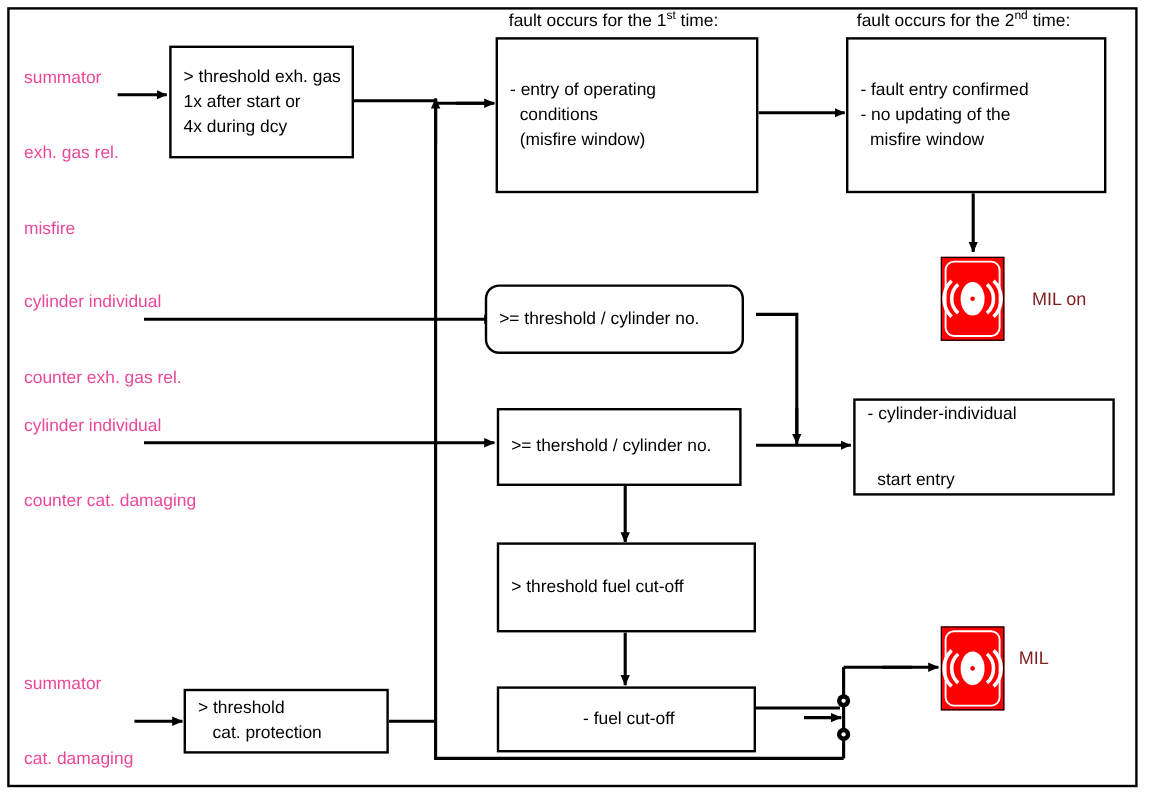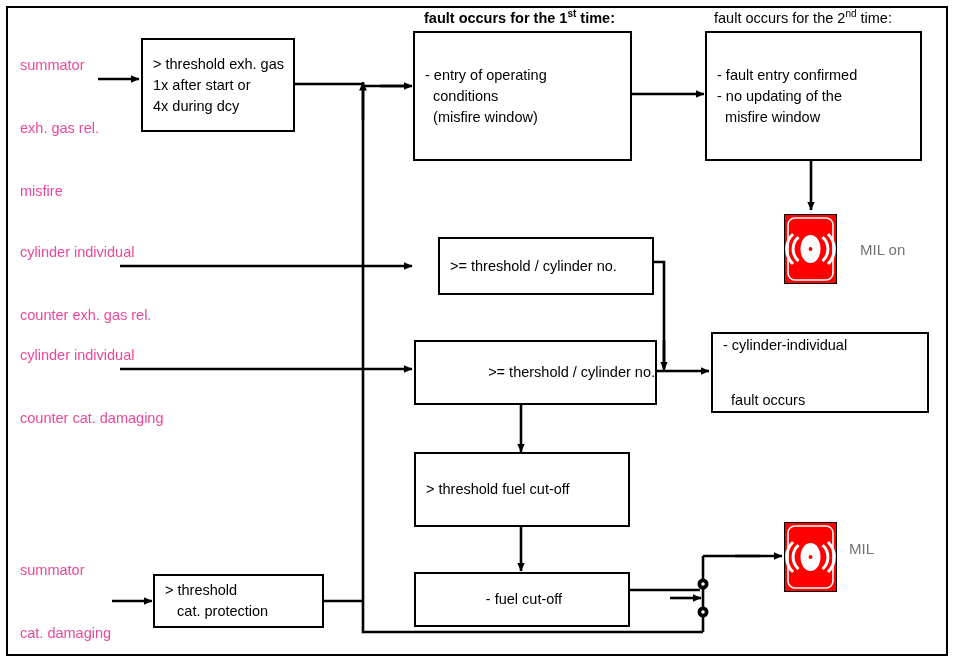--- a/index.html
+++ b/index.html
@@ -68,21 +68,21 @@
     width: 53px;
     height: 70px;
     background: #ff0000;
     border: 1px solid #000000;
     box-sizing: border-box;
   }
   .mil svg { display: block; }
   .mil-label {
     position: absolute;
     font-size: 15px;
-    color: #737373;
+    color: #7f1d1d;
     white-space: nowrap;
   }
 </style>
 </head>
 <body>
 
 <div id="page">
 
   <div id="outer-frame"></div>
 
@@ -137,21 +137,21 @@
 
     <g stroke="#000000" stroke-width="2.6" fill="none">
       <line x1="670" y1="598" x2="701" y2="598" marker-end="url(#arrow)"></line>
     </g>
 
     <g stroke="#000000" stroke-width="2.6" fill="none">
       <line x1="112" y1="601" x2="152" y2="601" marker-end="url(#arrow)"></line>
     </g>
   </svg>
 
-  <div class="hdr" style="left:424px; top:8px;font-weight:bold;">
+  <div class="hdr" style="left:424px; top:8px;">
     <span>fault occurs for the 1</span><sup>st</sup><span> time:</span>
   </div>
   <div class="hdr" style="left:714px; top:8px;">
     <span>fault occurs for the 2</span><sup>nd</sup><span> time:</span>
   </div>
 
   <div class="lbl" style="left:20px; top:13px;">
     <div>summator</div>
     <div>exh. gas rel.</div>
     <div>misfire</div>
@@ -185,31 +185,31 @@
     <div class="line">  conditions</div>
     <div class="line">  (misfire window)</div>
   </div>
 
   <div class="box" style="left:705px; top:31px; width:217px; height:130px;">
     <div class="line">- fault entry confirmed</div>
     <div class="line">- no updating of the</div>
     <div class="line">  misfire window</div>
   </div>
 
-  <div class="box" style="left:438px; top:237px; width:216px; height:58px;">
+  <div class="box" style="left:404px; top:237px; width:216px; height:58px;border-radius:12px;">
     <div class="line">&gt;= threshold / cylinder no.</div>
   </div>
 
-  <div class="box" style="left:414px; top:340px; width:243px; height:65px;align-items:flex-end;">
+  <div class="box" style="left:414px; top:340px; width:204px; height:65px;">
     <div class="line">&gt;= thershold / cylinder no.</div>
   </div>
 
   <div class="box" style="left:711px; top:332px; width:218px; height:81px;gap:34px;">
     <div class="line">- cylinder-individual</div>
-    <div class="line">  fault occurs</div>
+    <div class="line">  start entry</div>
   </div>
 
   <div class="box" style="left:414px; top:452px; width:216px; height:75px;">
     <div class="line">&gt; threshold fuel cut-off</div>
   </div>
 
   <div class="box center" style="left:414px; top:572px; width:216px; height:55px;">
     <div class="line">- fuel cut-off</div>
   </div>
 

